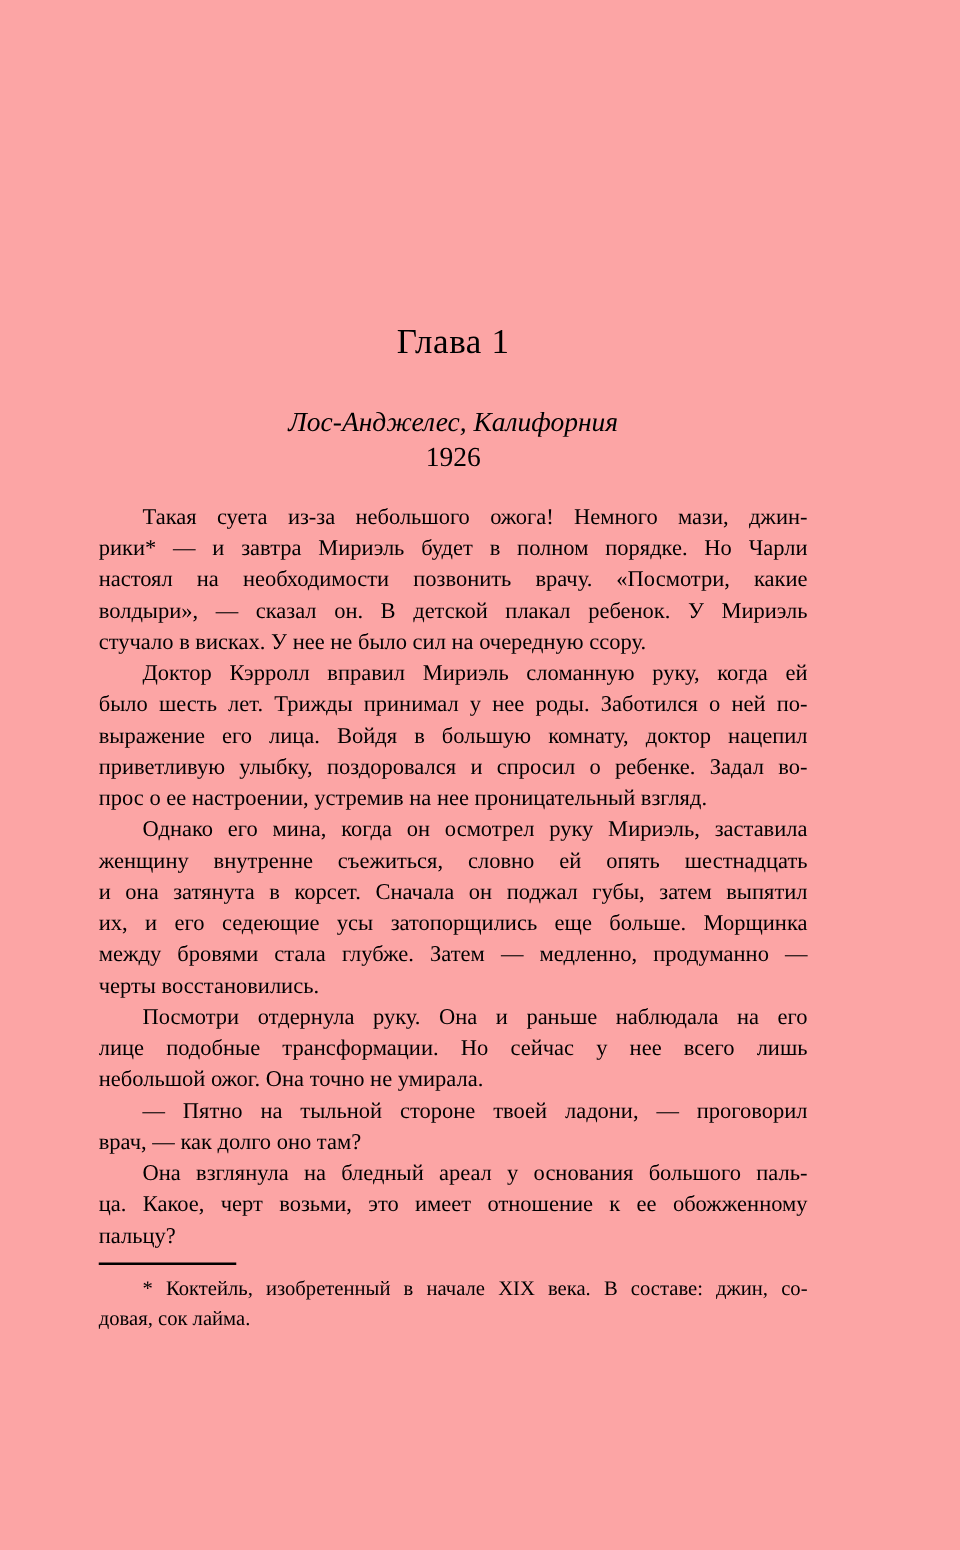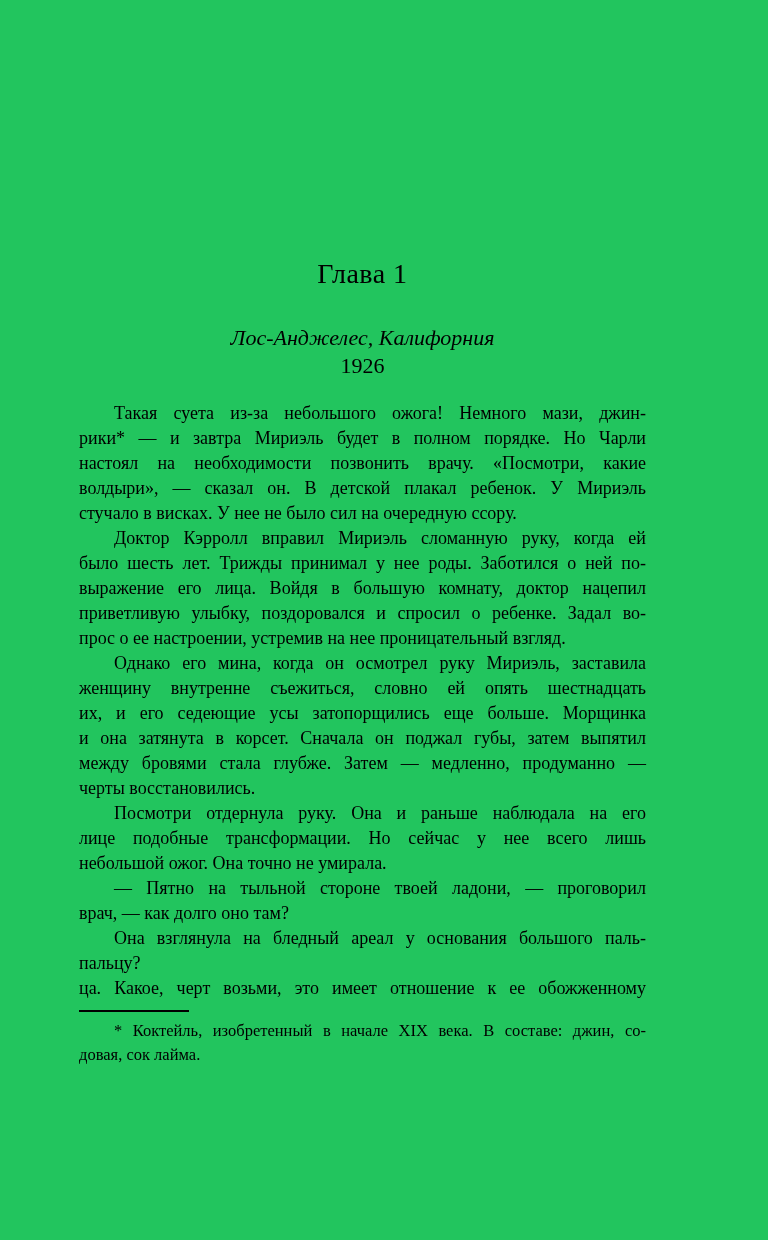--- a/index.html
+++ b/index.html
@@ -4,21 +4,21 @@
 <style>
   html, body {
     margin: 0;
     padding: 0;
     background: #ffffff;
   }
   .page {
     position: relative;
     width: 768px;
     height: 1240px;
-    background: #22c55e;
+    background: #fca5a5;
     color: #000000;
     font-family: "Liberation Serif", "DejaVu Serif", serif;
     overflow: hidden;
   }
   .column {
     margin-left: 79px;
     width: 567px;
     padding-top: 256px;
   }
   .chapter-heading {
@@ -86,38 +86,38 @@
         <div class="paragraph">
           <div class="line first">Доктор Кэрролл вправил Мириэль сломанную руку, когда ей</div>
           <div class="line">было шесть лет. Трижды принимал у нее роды. Заботился о ней по-</div>
           <div class="line">выражение его лица. Войдя в большую комнату, доктор нацепил</div>
           <div class="line">приветливую улыбку, поздоровался и спросил о ребенке. Задал во-</div>
           <div class="line last">прос о ее настроении, устремив на нее проницательный взгляд.</div>
         </div>
         <div class="paragraph">
           <div class="line first">Однако его мина, когда он осмотрел руку Мириэль, заставила</div>
           <div class="line">женщину внутренне съежиться, словно ей опять шестнадцать</div>
+          <div class="line">и она затянута в корсет. Сначала он поджал губы, затем выпятил</div>
           <div class="line">их, и его седеющие усы затопорщились еще больше. Морщинка</div>
-          <div class="line">и она затянута в корсет. Сначала он поджал губы, затем выпятил</div>
           <div class="line">между бровями стала глубже. Затем — медленно, продуманно —</div>
           <div class="line last">черты восстановились.</div>
         </div>
         <div class="paragraph">
           <div class="line first">Посмотри отдернула руку. Она и раньше наблюдала на его</div>
           <div class="line">лице подобные трансформации. Но сейчас у нее всего лишь</div>
           <div class="line last">небольшой ожог. Она точно не умирала.</div>
         </div>
         <div class="paragraph">
           <div class="line first">— Пятно на тыльной стороне твоей ладони, — проговорил</div>
           <div class="line last">врач, — как долго оно там?</div>
         </div>
         <div class="paragraph">
           <div class="line first">Она взглянула на бледный ареал у основания большого паль-</div>
+          <div class="line">ца. Какое, черт возьми, это имеет отношение к ее обожженному</div>
           <div class="line last">пальцу?</div>
-          <div class="line">ца. Какое, черт возьми, это имеет отношение к ее обожженному</div>
         </div>
       </section>
 
     <div class="footnote-rule"></div>
     <section class="footnote">
         <div class="line first">*  Коктейль, изобретенный в начале XIX века. В составе: джин, со-</div>
         <div class="line last">довая, сок лайма.</div>
       </section>
   </div>
 </main>

